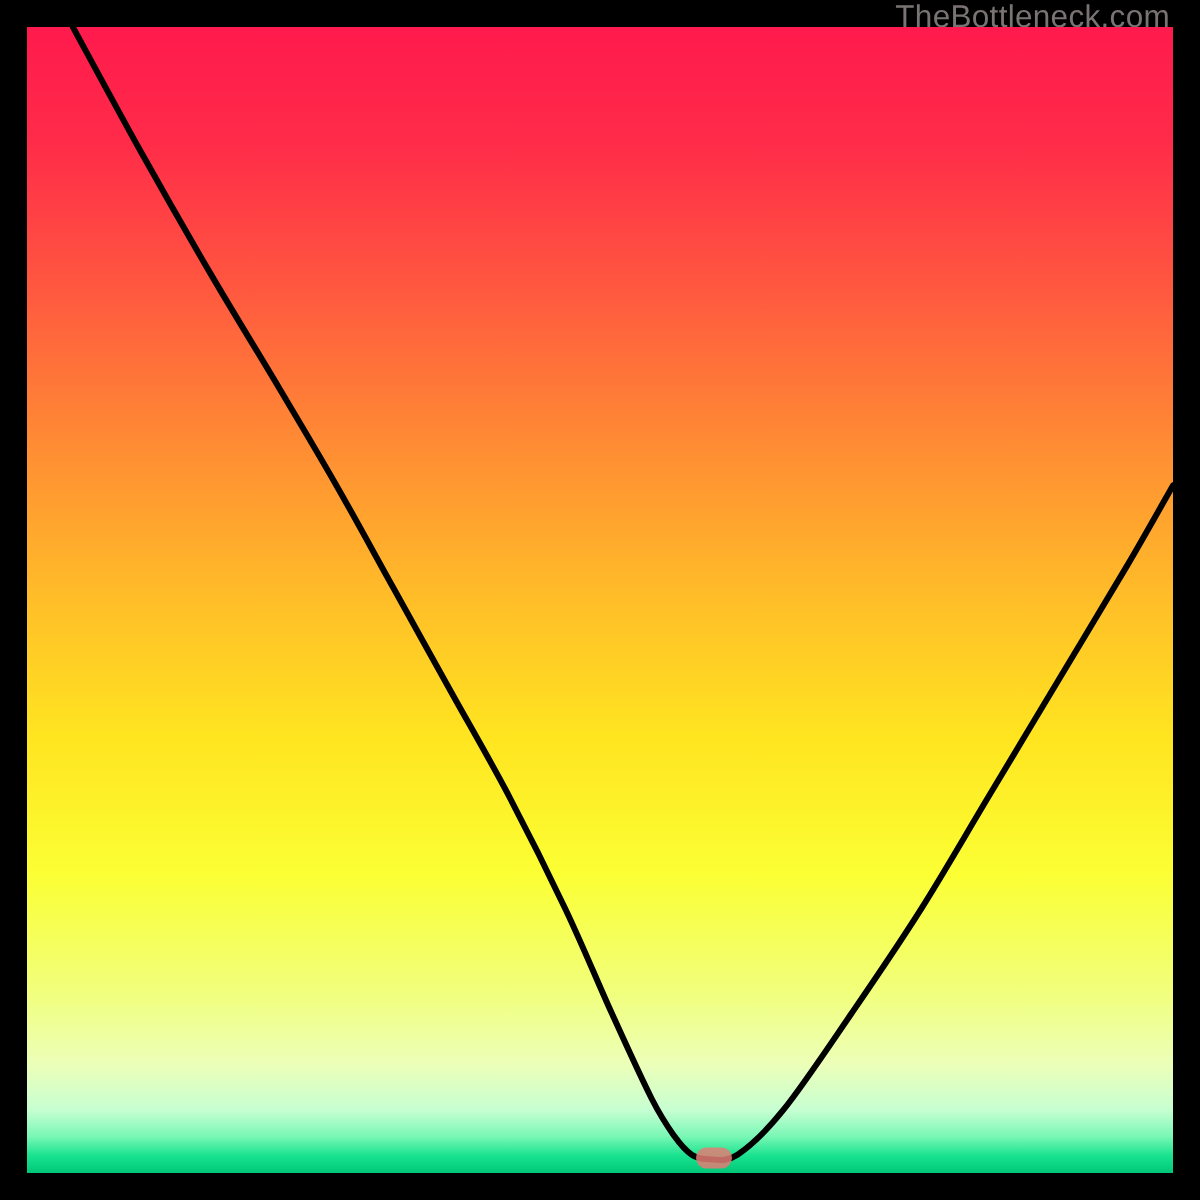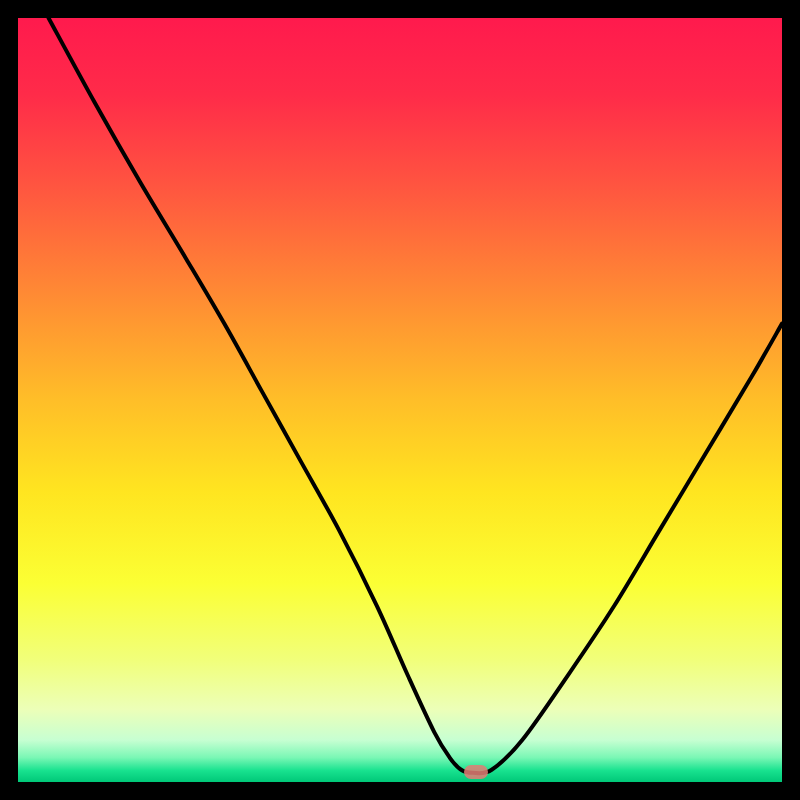--- a/index.html
+++ b/index.html
@@ -57,20 +57,21 @@
     height: 14px;
     border-radius: 7px;
     transform: translate(-50%, -50%);
     opacity: 0.85;
   }
 </style>
 </head>
 <body>
 
 <div class="frame">
+  <div class="watermark">TheBottleneck.com</div>
 
   <div class="plot-area">
     <svg class="gradient" viewBox="0 0 100 100" preserveAspectRatio="none">
       <defs>
         <linearGradient id="bg-grad" x1="0" y1="0" x2="0" y2="1">
             <stop offset="0%" stop-color="#ff1a4d"></stop>
             <stop offset="10%" stop-color="#ff2b49"></stop>
             <stop offset="22%" stop-color="#ff5540"></stop>
             <stop offset="36%" stop-color="#ff8a34"></stop>
             <stop offset="50%" stop-color="#ffbe28"></stop>

